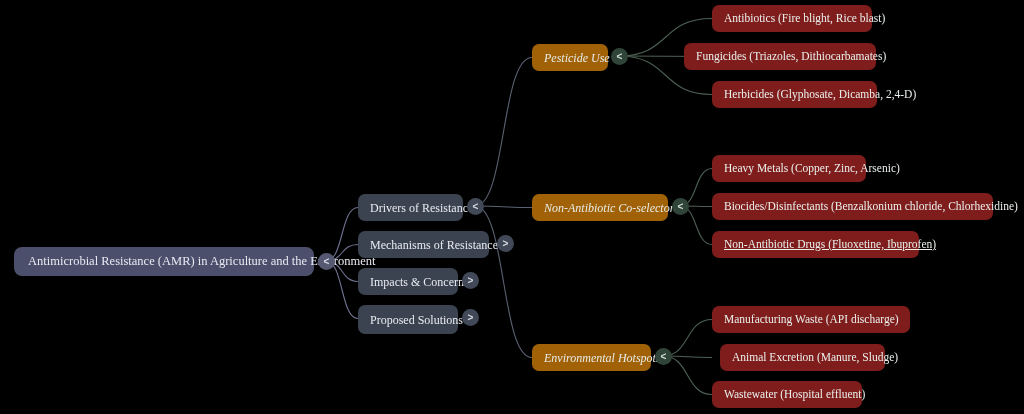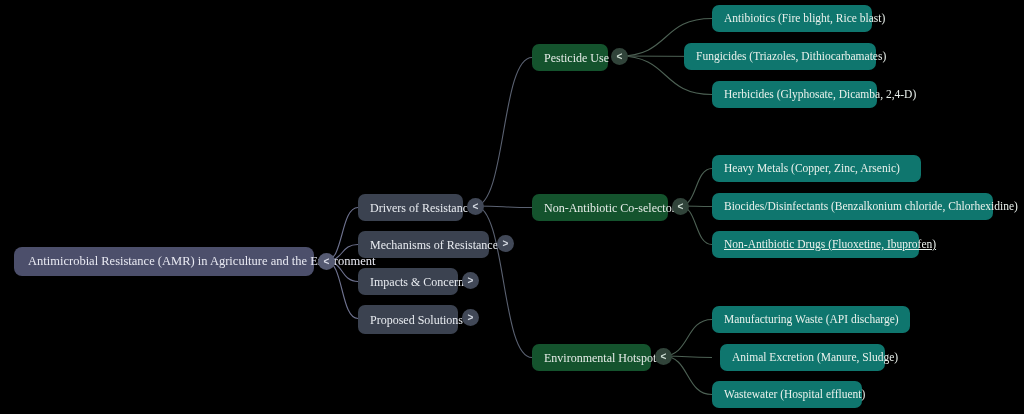--- a/index.html
+++ b/index.html
@@ -52,29 +52,30 @@
   
   .node.level-2 {
     background: #3b4250;
     color: #e9ecf1;
     font-size: 12px;
     padding: 0 12px;
     border-radius: 7px;
   }
   
   .node.level-3 {
-    background: #14532d;
+    background: #a16207;
     color: #e6ece8;
     font-size: 12px;
     padding: 0 12px;
     border-radius: 7px;
+    font-style: italic;
   }
   
   .node.level-4 {
-    background: #0f766e;
+    background: #7f1d1d;
     color: #eaf1ec;
     font-size: 11.5px;
     padding: 0 12px;
     border-radius: 7px;
   }
   
   .badge {
     position: absolute;
     width: 17px;
     height: 17px;
@@ -162,21 +163,21 @@
       <div class="node level-4" style="left: 684px; top: 43px; width: 192px; height: 27px;">
         <span class="node-label">Fungicides (Triazoles, Dithiocarbamates)</span>
       </div>
       <div class="node level-4" style="left: 712px; top: 81px; width: 165px; height: 27px;">
         <span class="node-label">Herbicides (Glyphosate, Dicamba, 2,4-D)</span>
       </div>
       <div class="node level-3" style="left: 532px; top: 194px; width: 136px; height: 27px;">
         <span class="node-label">Non-Antibiotic Co-selectors</span>
       </div>
       <div class="badge badge-green" style="left: 672px; top: 198px;">&lt;</div>
-      <div class="node level-4" style="left: 712px; top: 155px; width: 209px; height: 27px;">
+      <div class="node level-4" style="left: 712px; top: 155px; width: 154px; height: 27px;">
         <span class="node-label">Heavy Metals (Copper, Zinc, Arsenic)</span>
       </div>
       <div class="node level-4" style="left: 712px; top: 193px; width: 281px; height: 27px;">
         <span class="node-label">Biocides/Disinfectants (Benzalkonium chloride, Chlorhexidine)</span>
       </div>
       <div class="node level-4" style="left: 712px; top: 231px; width: 207px; height: 27px; text-decoration: underline;">
         <span class="node-label">Non-Antibiotic Drugs (Fluoxetine, Ibuprofen)</span>
       </div>
       <div class="node level-3" style="left: 532px; top: 344px; width: 119px; height: 27px;">
         <span class="node-label">Environmental Hotspots</span>

